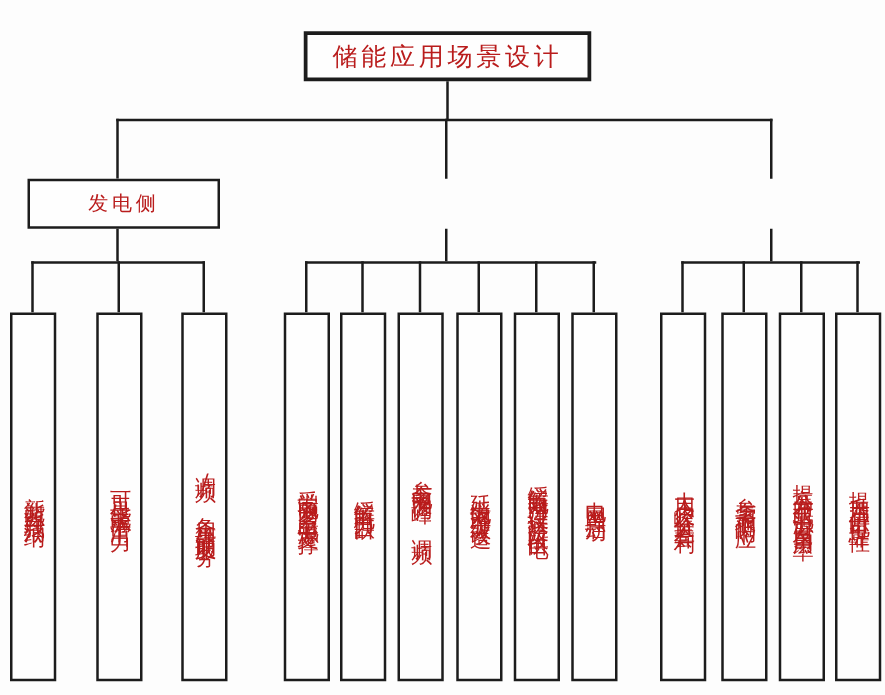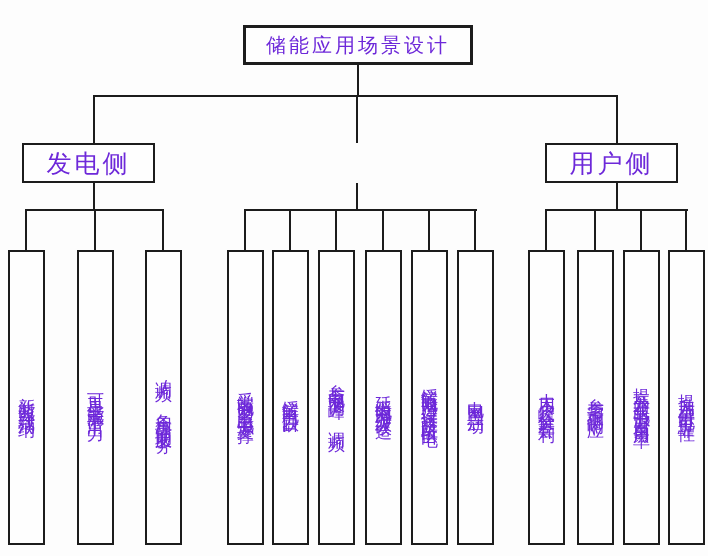--- a/index.html
+++ b/index.html
@@ -2,43 +2,43 @@
 <html><head>
 <meta charset="utf-8">
 <style>
   html, body { margin: 0; padding: 0; background: #ffffff; }
   .canvas {
     position: relative;
     width: 708px;
     height: 556px;
     background: #fdfdfd;
     font-family: "DejaVu Serif", "Liberation Serif", serif;
-    color: #6d28d9;
+    color: #b91c1c;
     overflow: hidden;
   }
   .node {
     position: absolute;
     box-sizing: border-box;
     background: #fefefe;
     border: 2px solid #1c1c1c;
     display: flex;
     align-items: center;
     justify-content: center;
     text-align: center;
   }
   .root {
     left: 243px; top: 25px; width: 230px; height: 40px;
     border-width: 3px;
     font-size: 20px;
     letter-spacing: 3px;
   }
   .branch {
-    top: 143px; width: 133px; height: 40px;
+    top: 143px; width: 154px; height: 40px;
     border-width: 2px;
-    font-size: 25px;
+    font-size: 16px;
     letter-spacing: 3px;
   }
   .branch.b0 { left: 22px; }
   .branch.b1 { left: 285px; }
   .branch.b2 { left: 545px; }
   .leaf {
     top: 250px; width: 37px; height: 295px;
     border-width: 2px;
   }
   .leaf span {
@@ -63,21 +63,20 @@
 
   <div class="node root">储能应用场景设计</div>
 
   <i class="vline" style="left:357px; top:65px; height:31px;"></i>
   <i class="hline" style="left:93px; top:95px; width:525px;"></i>
   <i class="vline" style="left:93px; top:95px; height:48px;"></i>
   <i class="vline" style="left:356px; top:95px; height:48px;"></i>
   <i class="vline" style="left:616px; top:95px; height:48px;"></i>
 
   <div class="node branch b0">发电侧</div>
-  <div class="node branch b2">用户侧</div>
 
   <i class="vline" style="left:93px; top:183px; height:26px;"></i>
   <i class="hline" style="left:25px; top:209px; width:139px;"></i>
   <i class="vline" style="left:25px; top:209px; height:41px;"></i>
   <i class="vline" style="left:94px; top:209px; height:41px;"></i>
   <i class="vline" style="left:162px; top:209px; height:41px;"></i>
 
   <i class="vline" style="left:356px; top:183px; height:26px;"></i>
   <i class="hline" style="left:244px; top:209px; width:233px;"></i>
   <i class="vline" style="left:244px; top:209px; height:41px;"></i>

